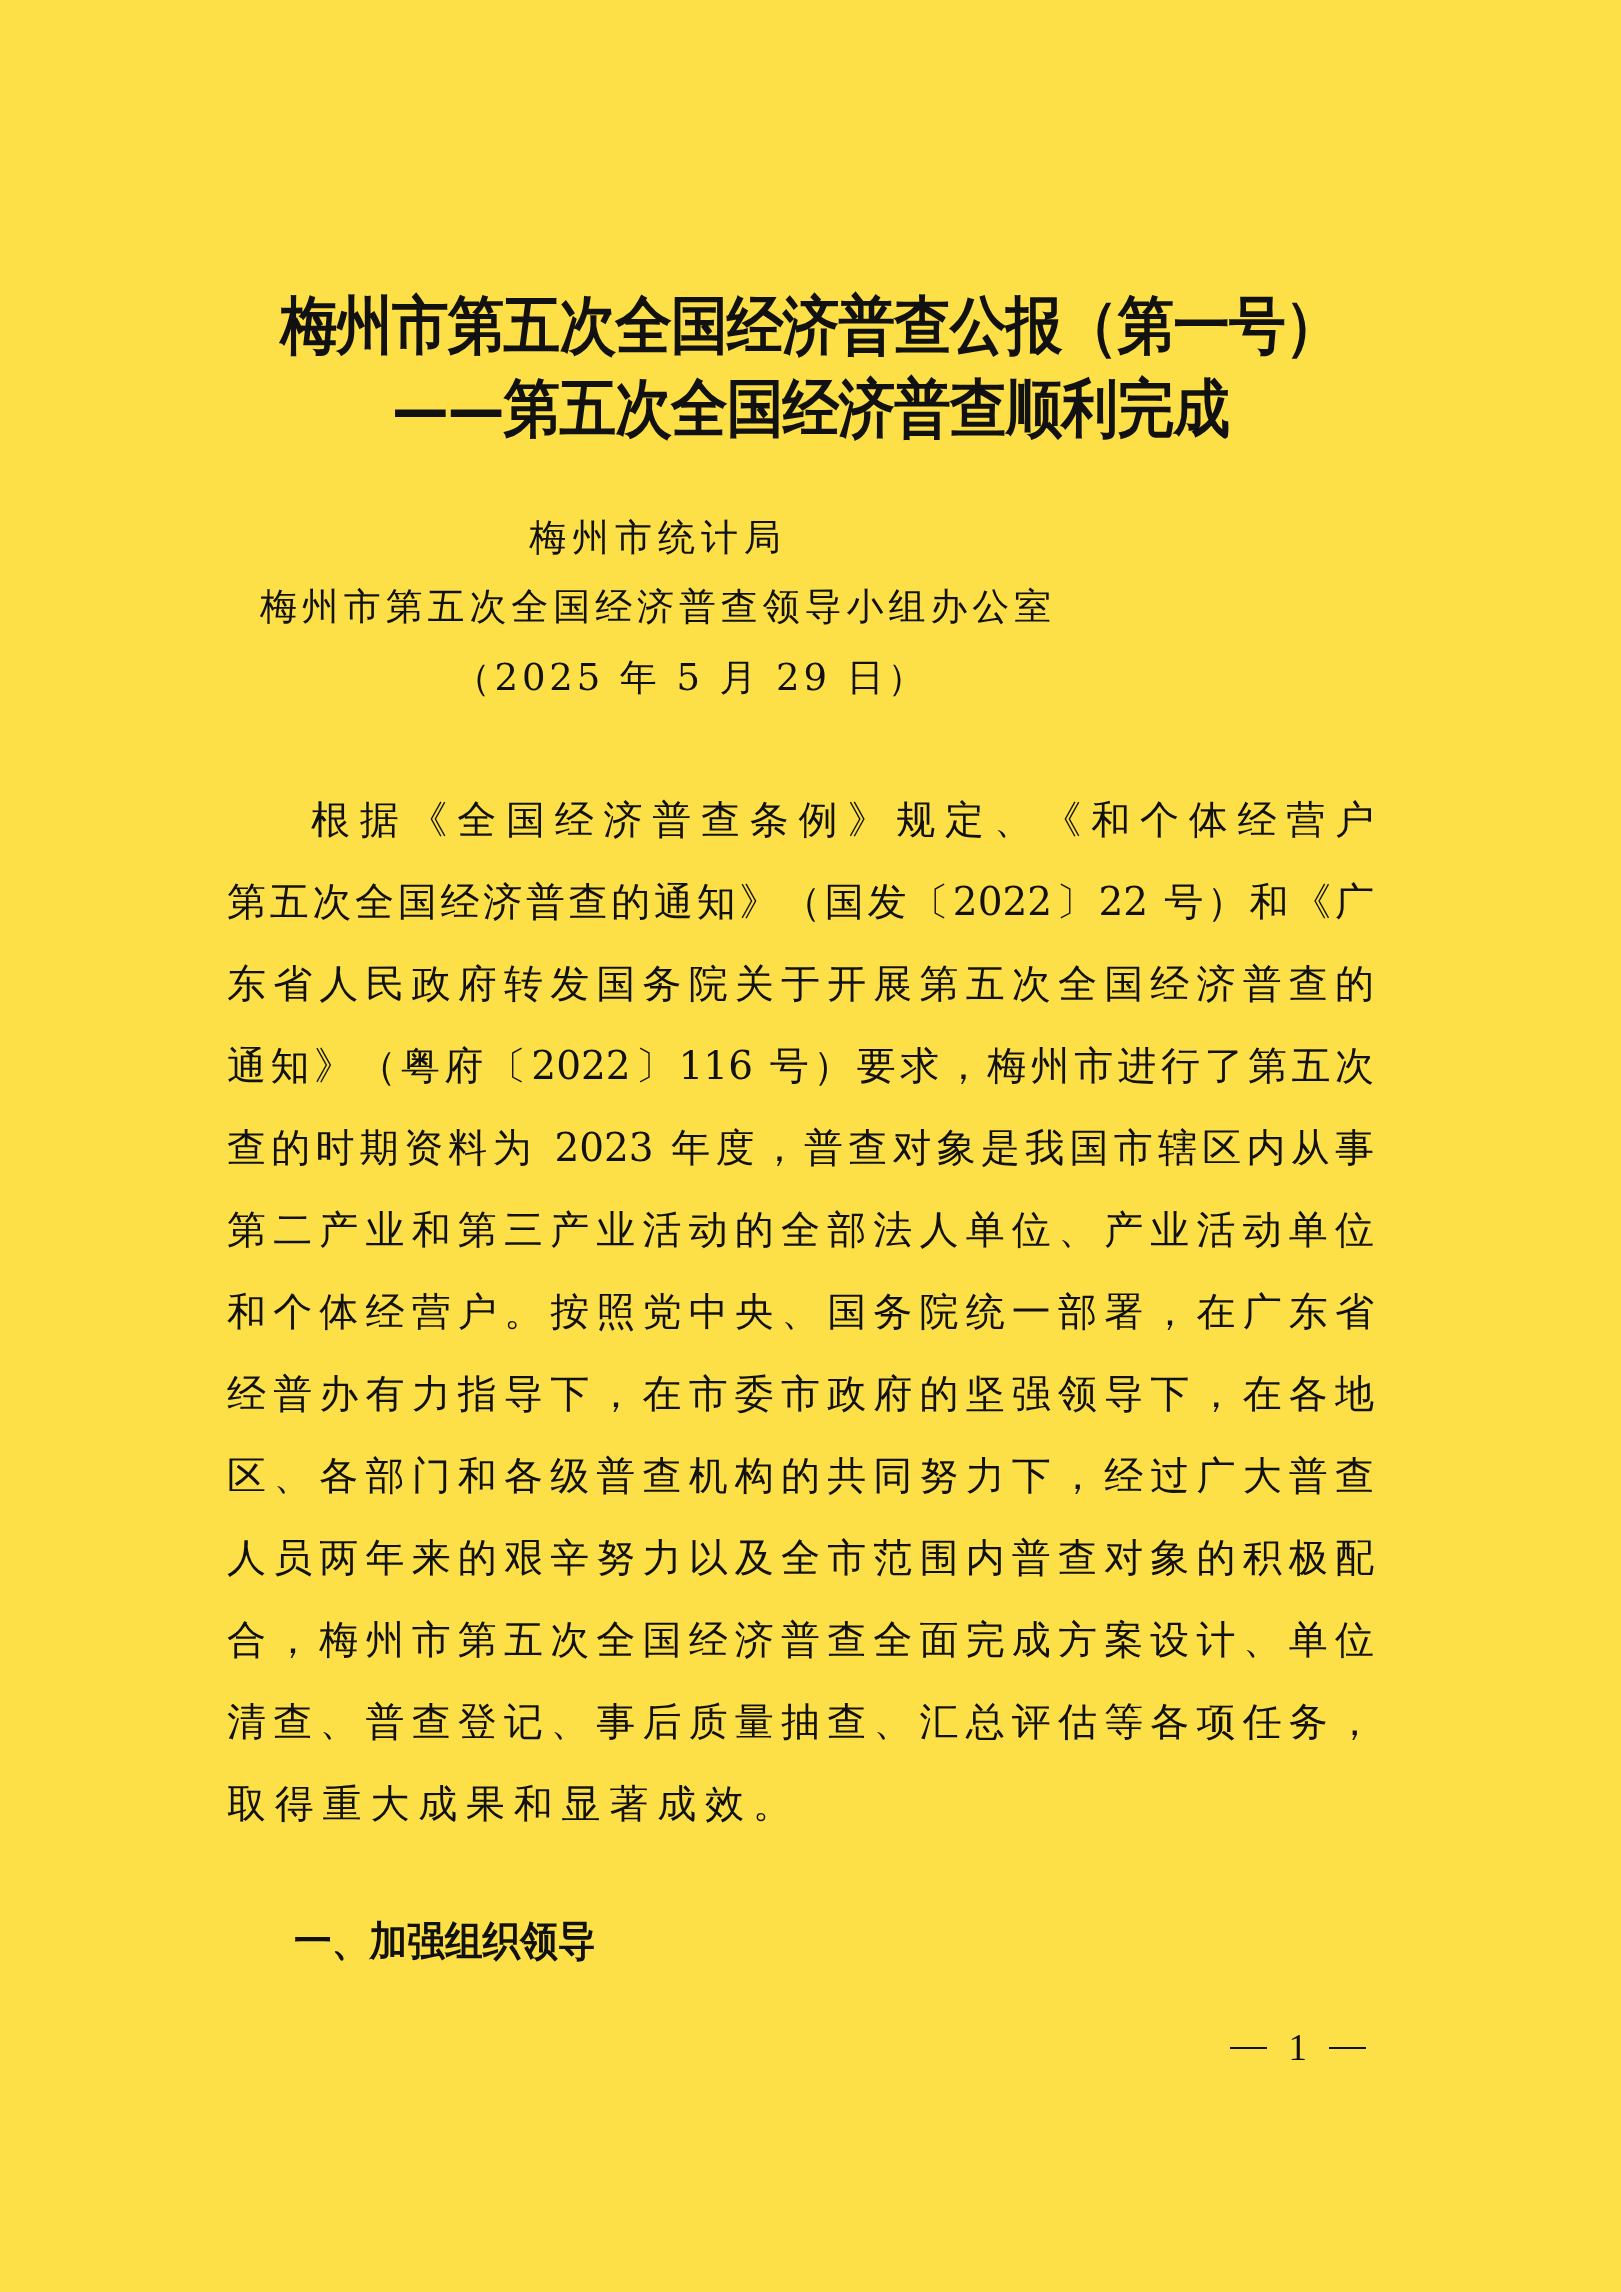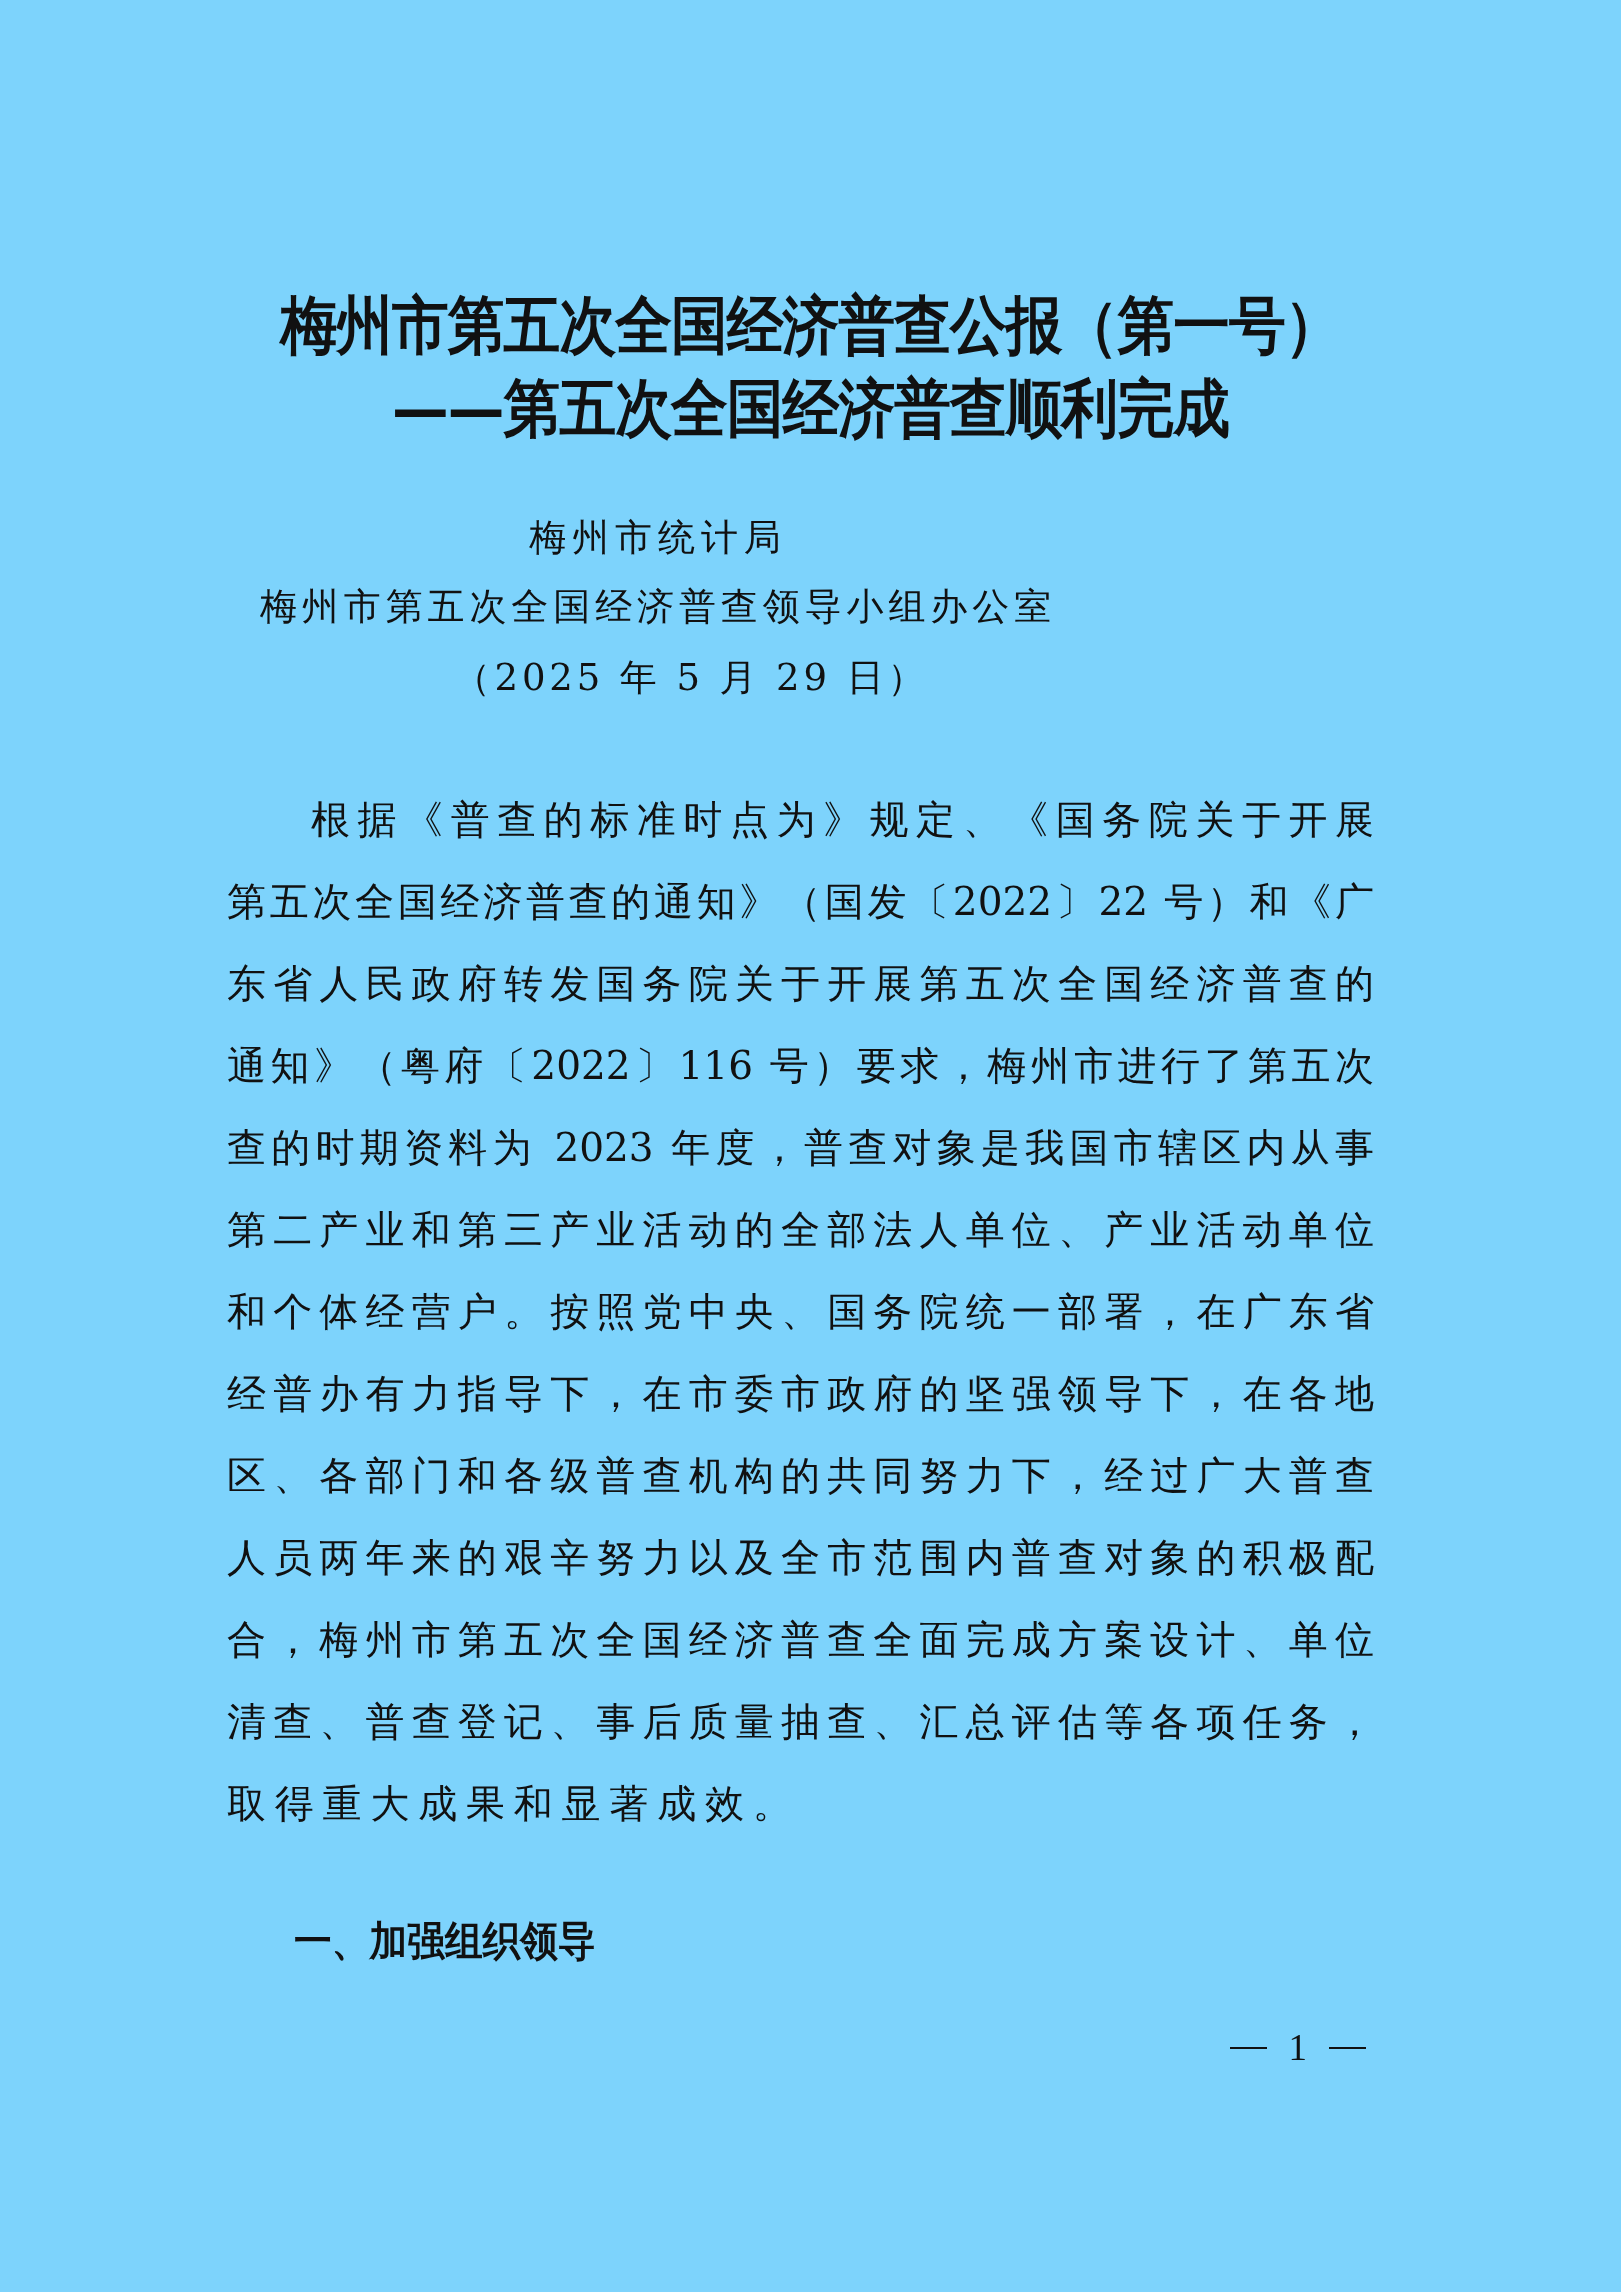--- a/index.html
+++ b/index.html
@@ -13,21 +13,21 @@
       position: relative;
       overflow: hidden;
       color: #111111;
     }
     .page {
       position: absolute;
       left: 0;
       top: 0;
       width: 1621px;
       height: 2293px;
-      background: #7dd3fc;
+      background: #fde047;
     }
     .title {
       position: absolute;
       left: 0;
       width: 1621px;
       text-align: center;
       font-family: "DejaVu Serif", "Liberation Serif", serif;
       font-weight: bold;
       font-size: 63px;
       line-height: 1;
@@ -111,21 +111,21 @@
 <div class="page">
 
   <div class="title line1">梅州市第五次全国经济普查公报（第一号）</div>
   <div class="title line2">——第五次全国经济普查顺利完成</div>
 
   <div class="meta org1">梅州市统计局</div>
   <div class="meta org2">梅州市第五次全国经济普查领导小组办公室</div>
   <div class="meta date">（2025 年 5 月 29 日）</div>
 
   <div class="body-text">
-    <span class="body-line first">根据《普查的标准时点为》规定、《国务院关于开展</span>
+    <span class="body-line first">根据《全国经济普查条例》规定、《和个体经营户</span>
     <span class="body-line">第五次全国经济普查的通知》（国发〔2022〕22 号）和《广</span>
     <span class="body-line">东省人民政府转发国务院关于开展第五次全国经济普查的</span>
     <span class="body-line">通知》（粤府〔2022〕116 号）要求，梅州市进行了第五次</span>
     <span class="body-line">查的时期资料为 2023 年度，普查对象是我国市辖区内从事</span>
     <span class="body-line">第二产业和第三产业活动的全部法人单位、产业活动单位</span>
     <span class="body-line">和个体经营户。按照党中央、国务院统一部署，在广东省</span>
     <span class="body-line">经普办有力指导下，在市委市政府的坚强领导下，在各地</span>
     <span class="body-line">区、各部门和各级普查机构的共同努力下，经过广大普查</span>
     <span class="body-line">人员两年来的艰辛努力以及全市范围内普查对象的积极配</span>
     <span class="body-line">合，梅州市第五次全国经济普查全面完成方案设计、单位</span>

